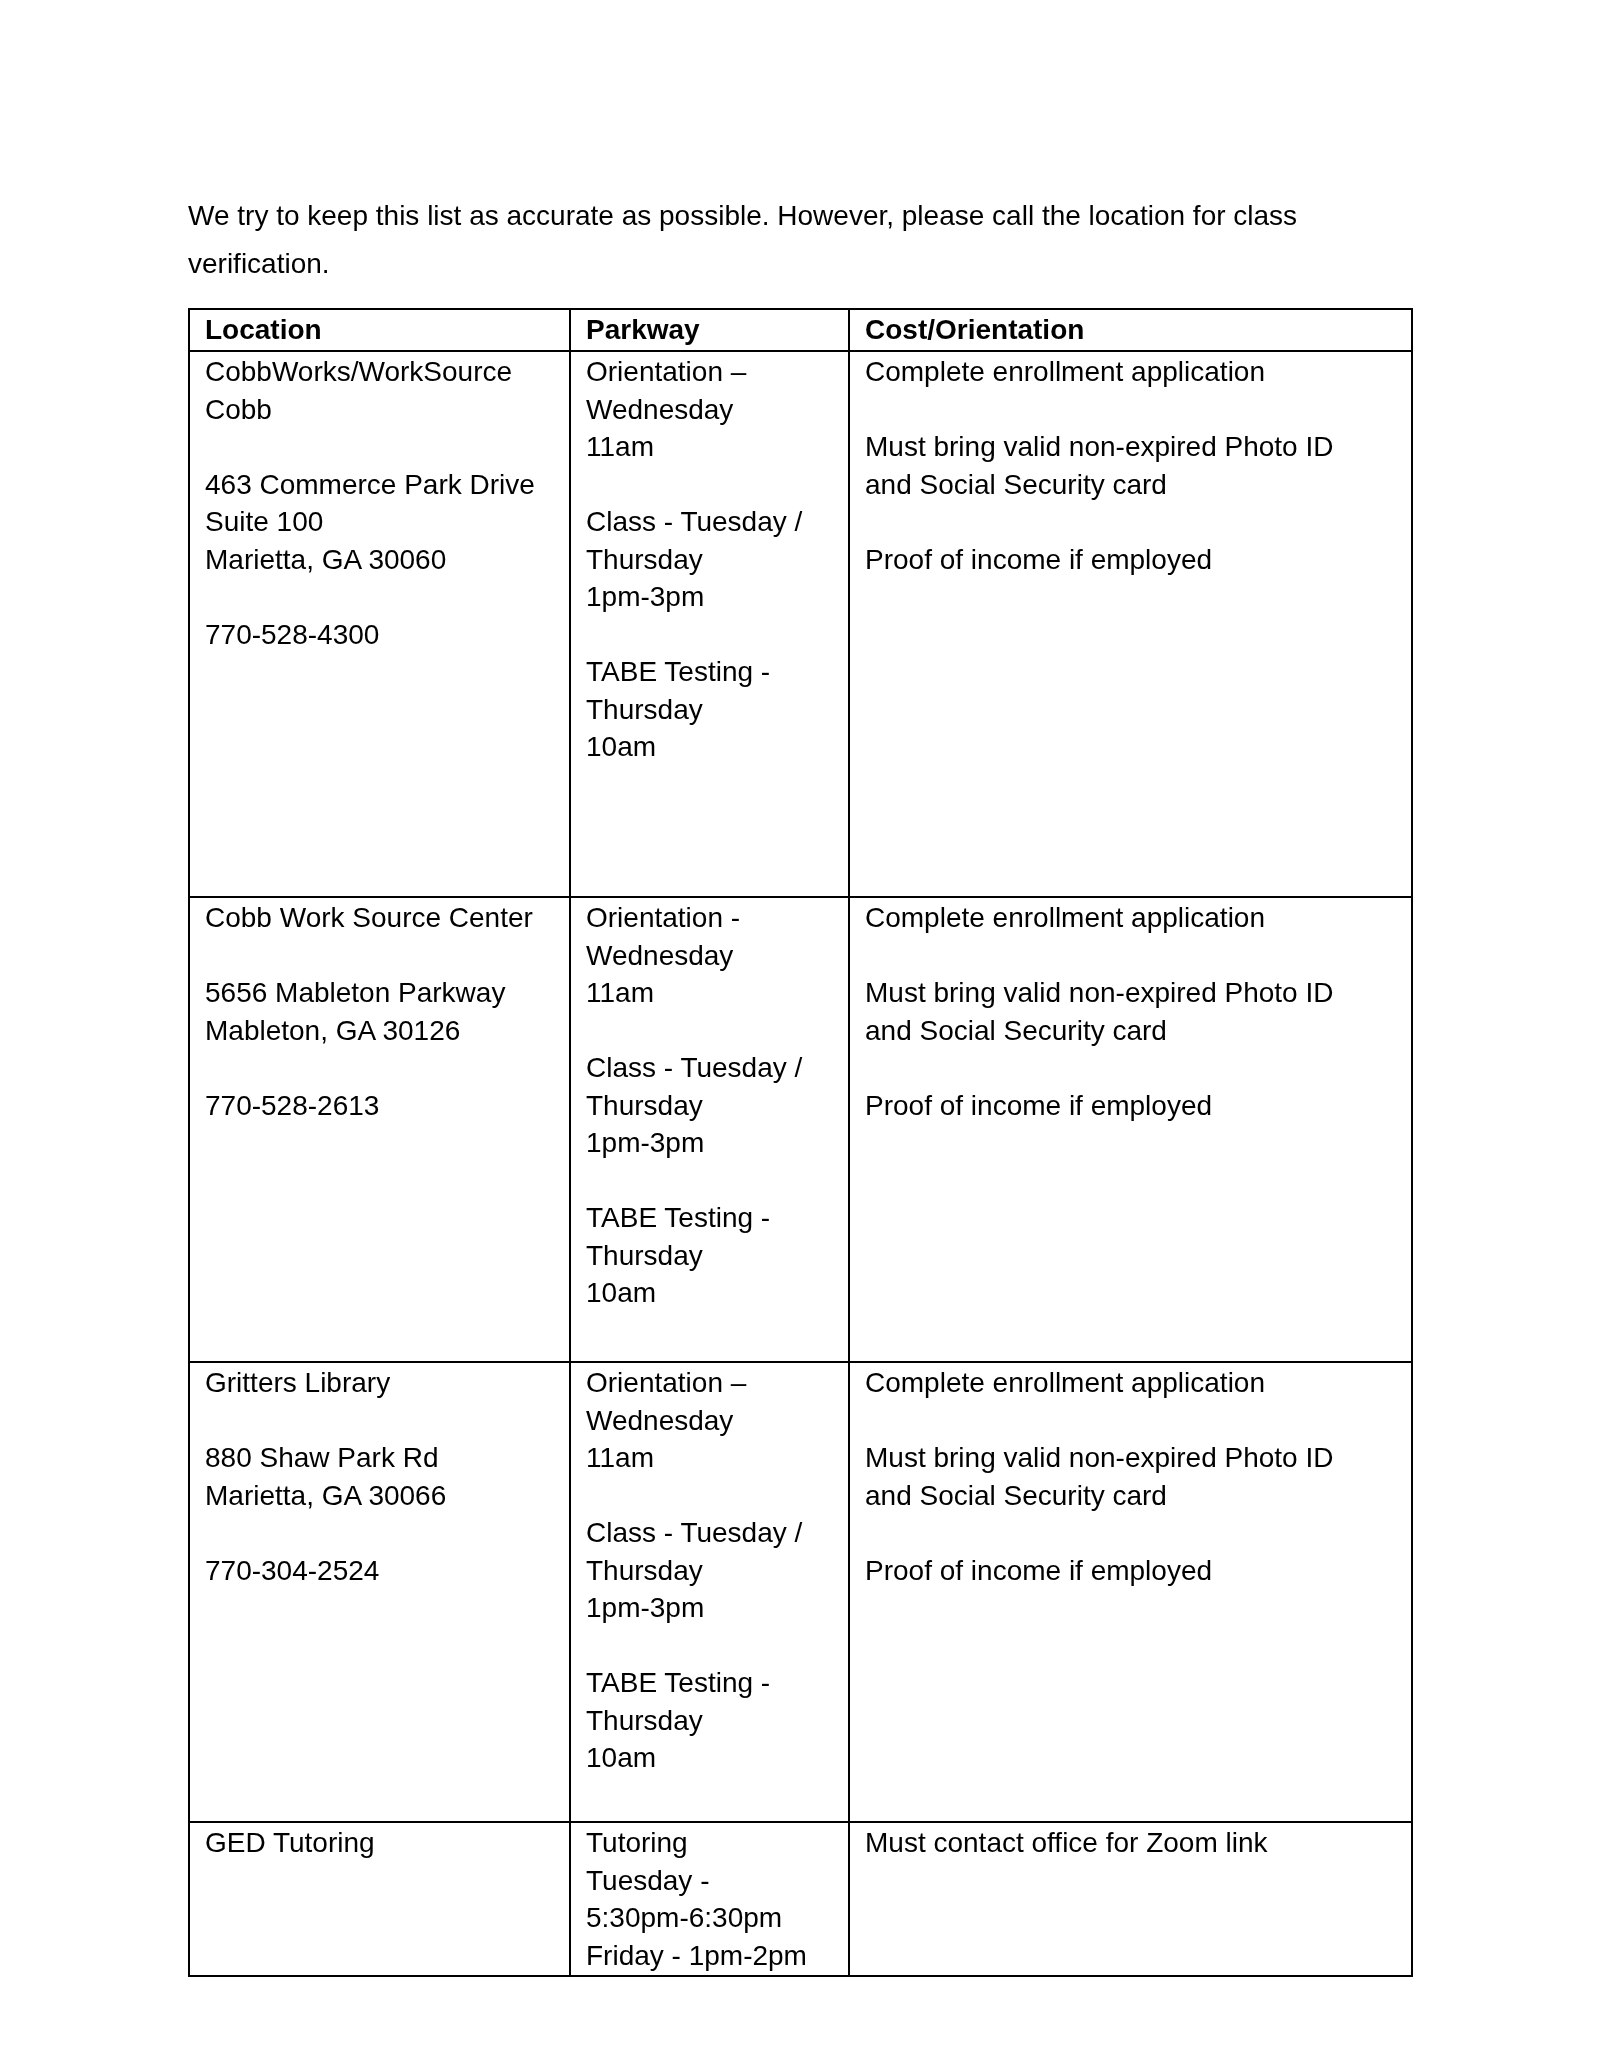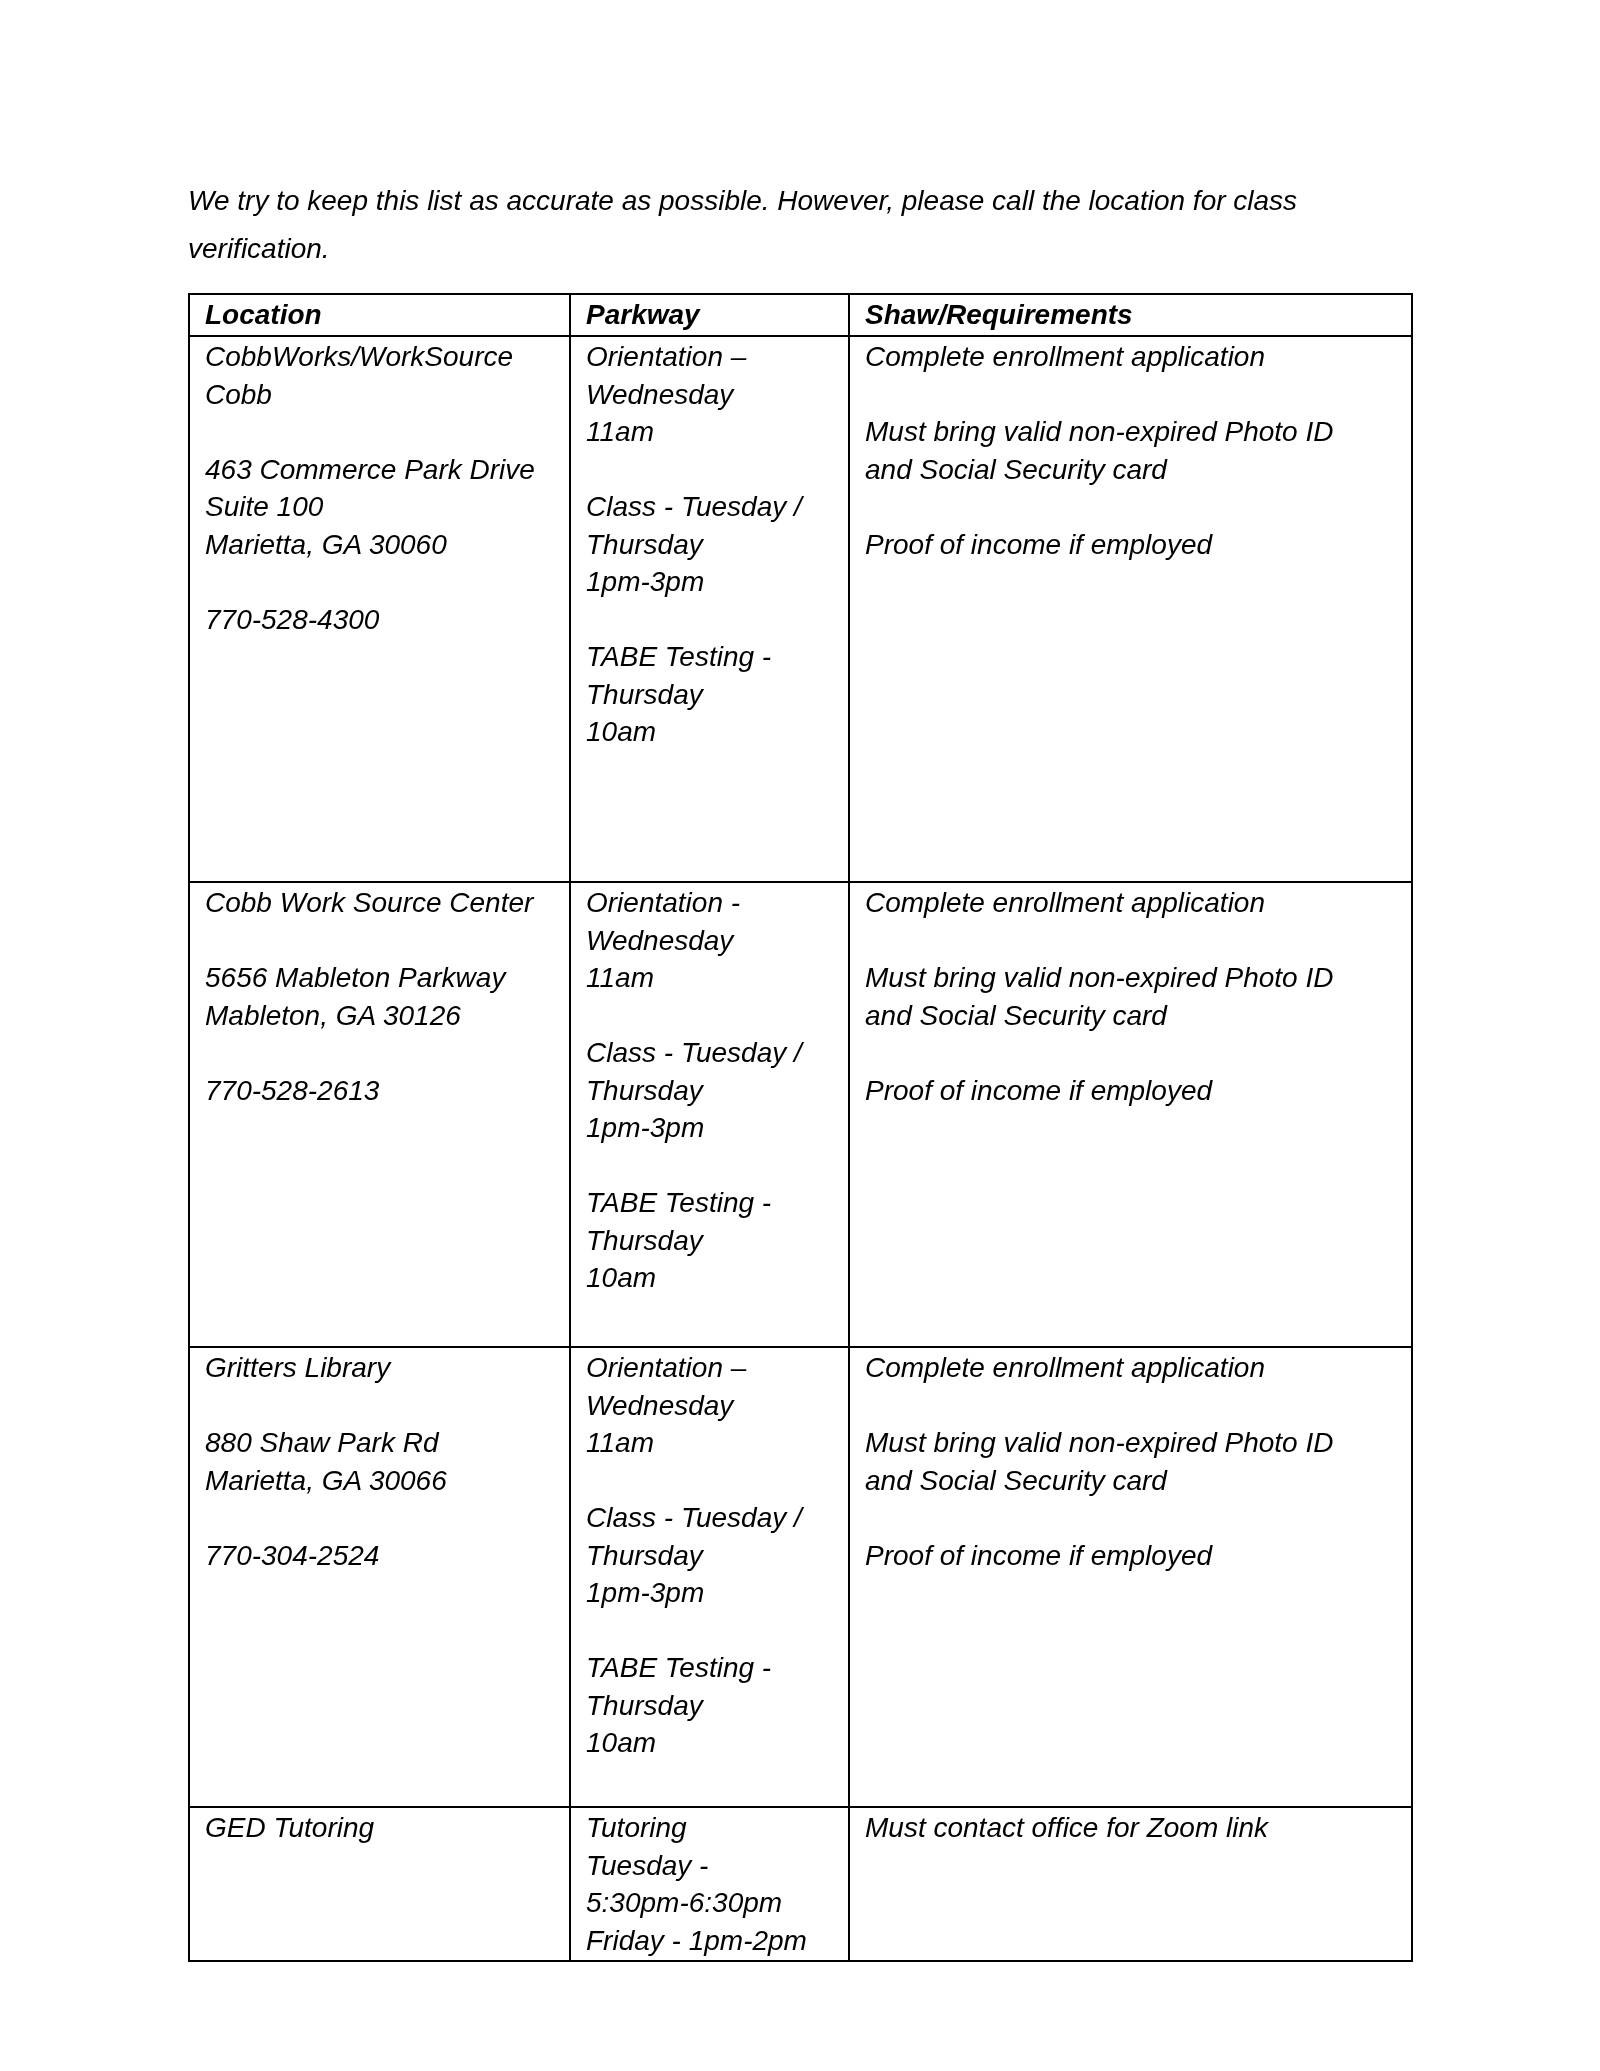--- a/index.html
+++ b/index.html
@@ -7,23 +7,22 @@
   body {
     width: 1600px;
     height: 2071px;
     position: relative;
     font-family: "Liberation Sans", "DejaVu Sans", sans-serif;
     color: #000000;
   }
   .page {
     position: absolute;
     left: 188px;
-    top: 177px;
+    top: 192px;
     width: 1224px;
-    font-style: italic;
   }
   .intro {
     font-size: 28px;
     line-height: 48px;
     white-space: pre;           
     font-weight: 400;
   }
   table.schedule-table {
     margin-top: 20px;
     border-collapse: collapse;
@@ -60,21 +59,21 @@
   <table class="schedule-table">
     <colgroup>
       <col class="c1">
       <col class="c2">
       <col class="c3">
     </colgroup>
     <thead>
       <tr>
         <th>Location</th>
         <th>Parkway</th>
-        <th>Shaw/Requirements</th>
+        <th>Cost/Orientation</th>
       </tr>
     </thead>
     <tbody>
       <tr class="r1">
         <td>CobbWorks/WorkSource
 Cobb
 
 463 Commerce Park Drive
 Suite 100
 Marietta, GA 30060

